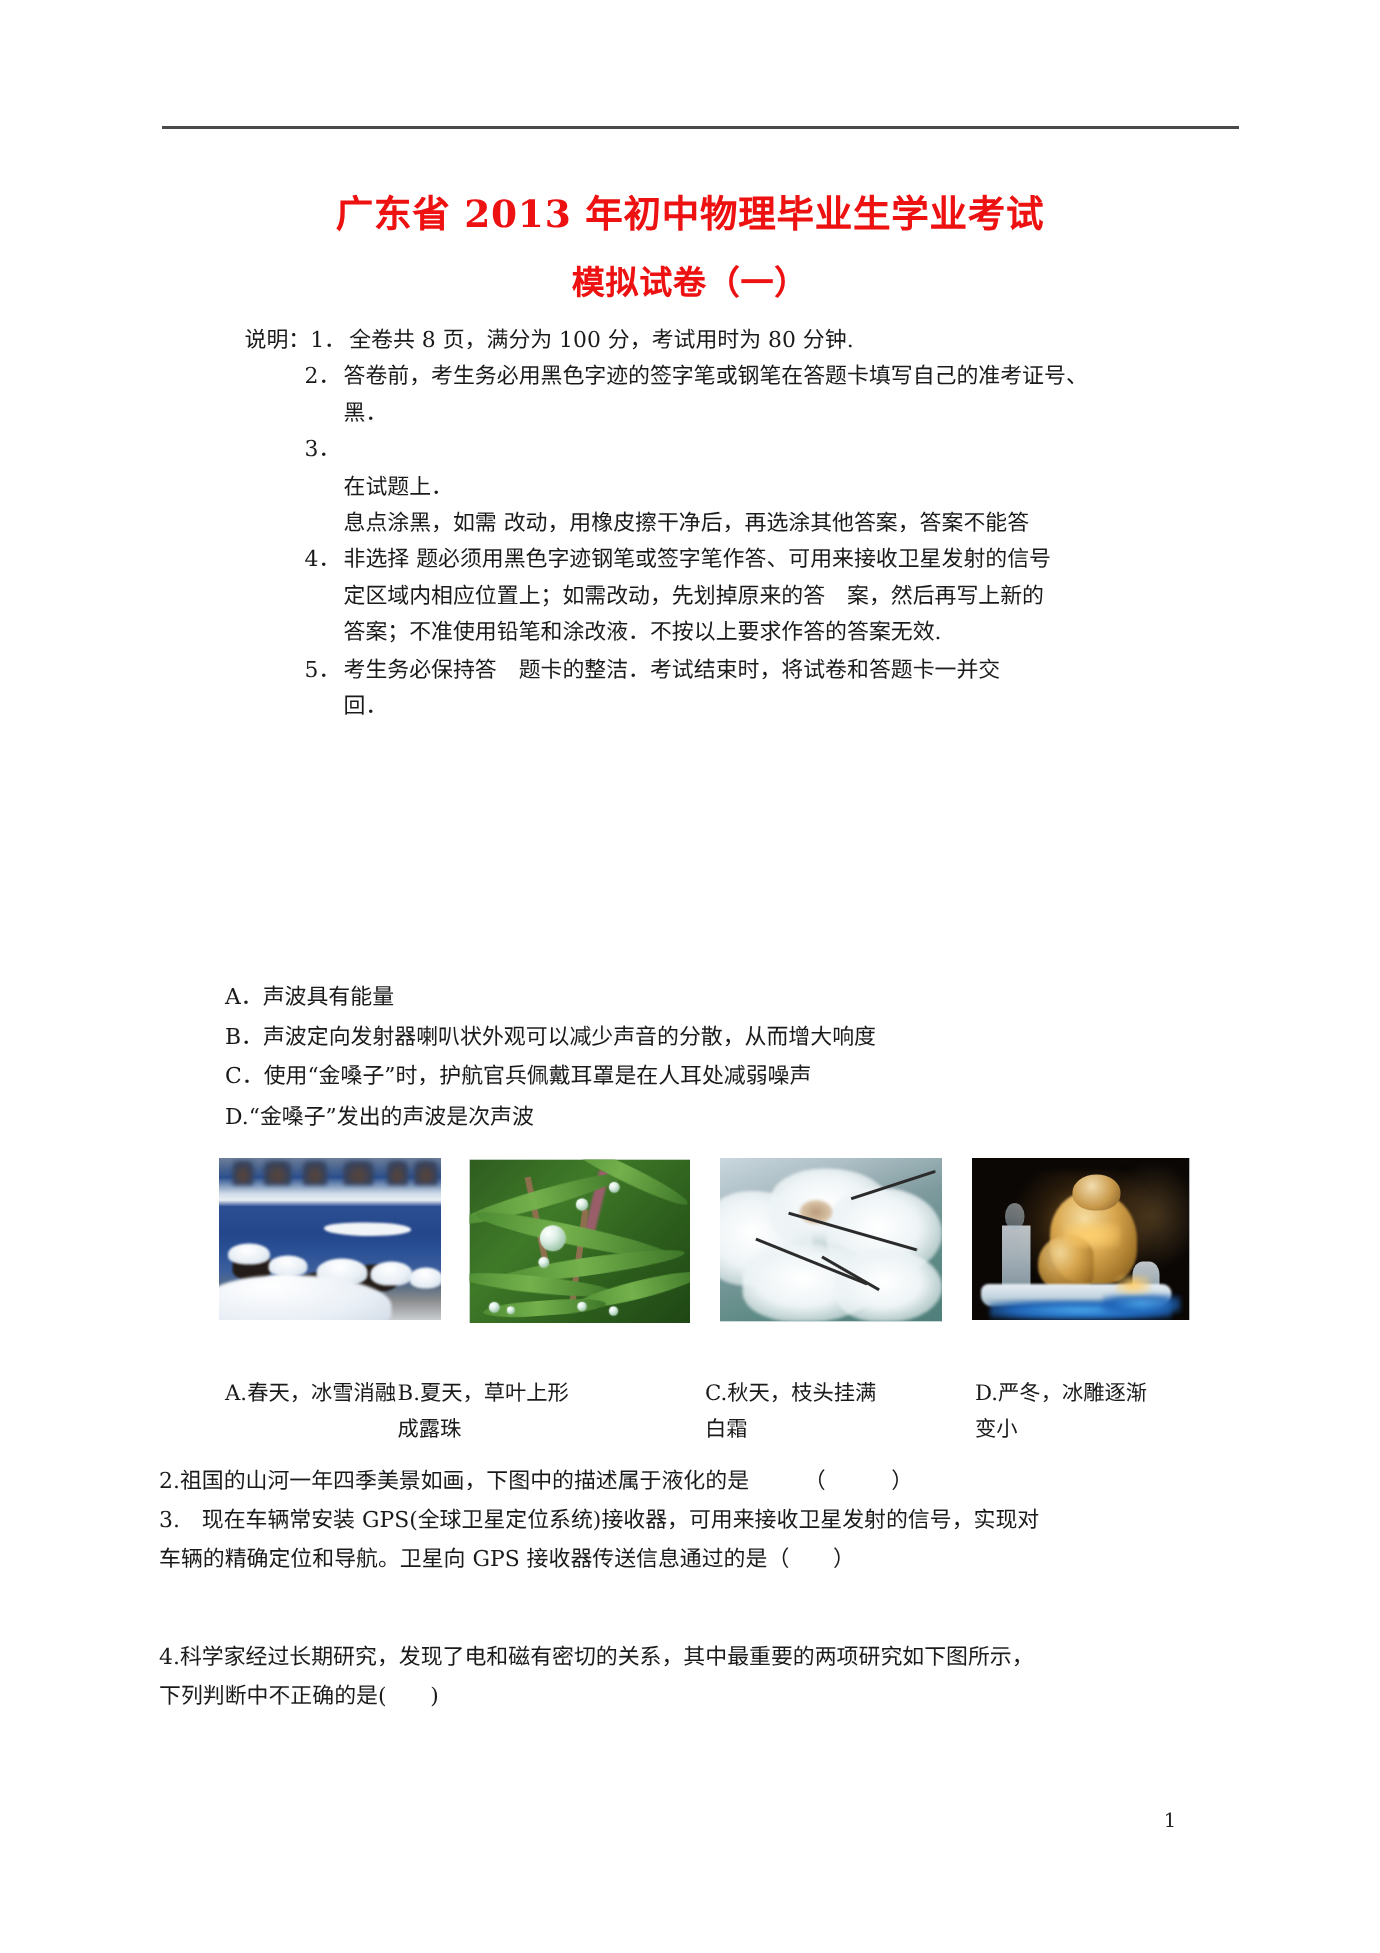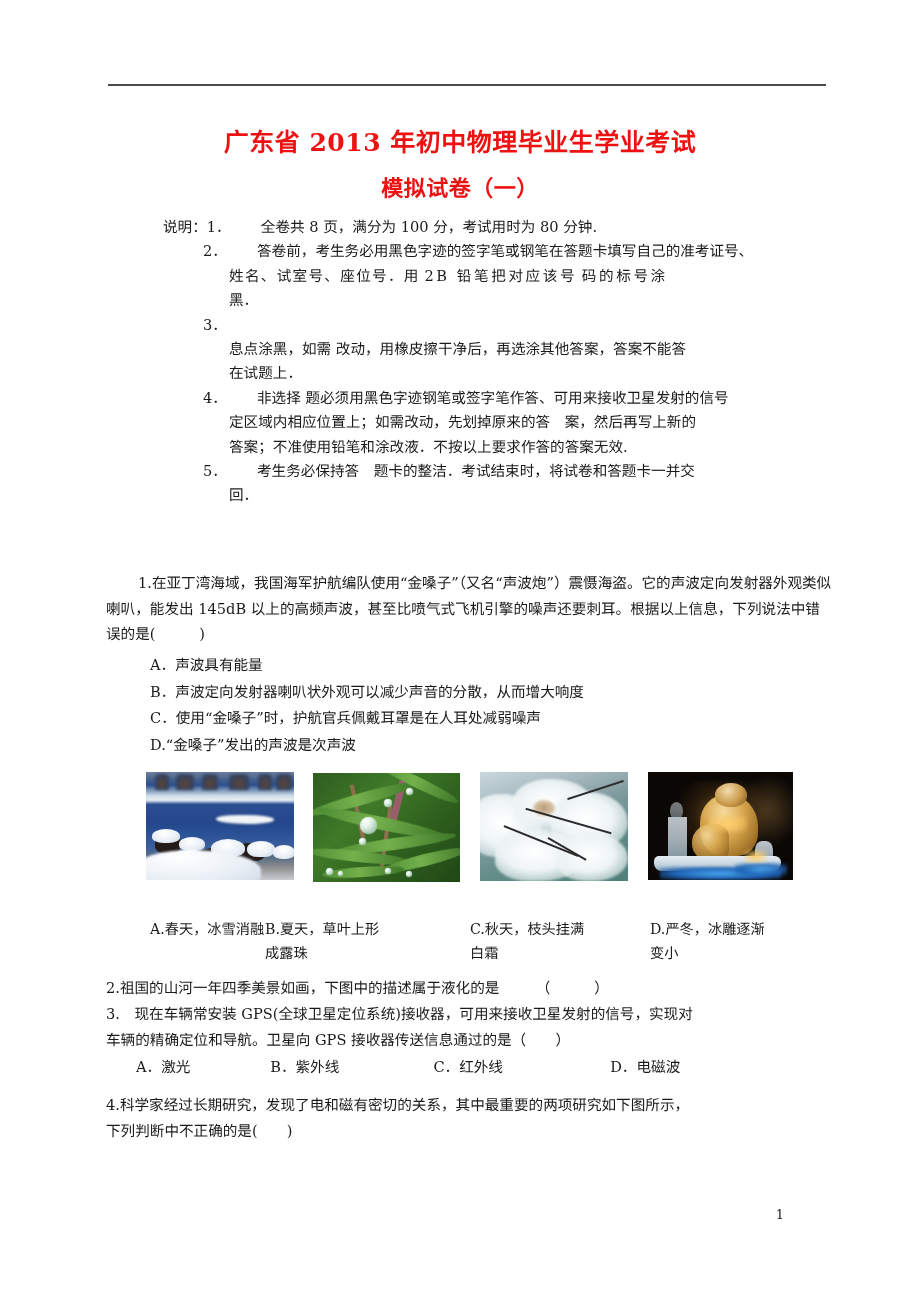--- a/index.html
+++ b/index.html
@@ -74,21 +74,20 @@
     flex: 0 0 auto;
     white-space: nowrap;
   }
   .instr-num {
     flex: 0 0 auto;
     width: 26px;
     white-space: nowrap;
   }
   .instr-body {
     flex: 1 1 auto;
-    margin-left: 28px;
   }
   .instr-indent {
     padding-left: 40px;
   }
   .instr-hang {
     padding-left: 66px;
   }
   .wide-gap { letter-spacing: 2.6px; }
   .wide-gap2 { letter-spacing: 1.3px; }
 
@@ -319,49 +318,43 @@
     <div class="instr-row">
       <span class="instr-lead">说明：</span>
       <span class="instr-num">1．</span>
       <span class="instr-body">全卷共 8 页，满分为 100 分，考试用时为 80 分钟.</span>
     </div>
 
     <div class="instr-row instr-indent">
       <span class="instr-num">2．</span>
       <span class="instr-body">答卷前，考生务必用黑色字迹的签字笔或钢笔在答题卡填写自己的准考证号、</span>
     </div>
-    <div class="instr-hang">
-      <span class="wide-gap2">姓名、试室号、座位号．用</span>
-      <span class="wide-gap">2B 铅笔把对应该号</span>
-      <span class="wide-gap">码的标号涂</span>
-    </div>
     <div class="instr-hang">黑．</div>
 
     <div class="instr-row instr-indent">
       <span class="instr-num">3．</span>
     </div>
+    <div class="instr-hang">在试题上．</div>
     <div class="instr-hang">息点涂黑，如需 改动，用橡皮擦干净后，再选涂其他答案，答案不能答</div>
-    <div class="instr-hang">在试题上．</div>
 
     <div class="instr-row instr-indent">
       <span class="instr-num">4．</span>
       <span class="instr-body">非选择 题必须用黑色字迹钢笔或签字笔作答、可用来接收卫星发射的信号</span>
     </div>
     <div class="instr-hang">定区域内相应位置上；如需改动，先划掉原来的答　案，然后再写上新的</div>
     <div class="instr-hang">答案；不准使用铅笔和涂改液．不按以上要求作答的答案无效.</div>
 
     <div class="instr-row instr-indent">
       <span class="instr-num">5．</span>
       <span class="instr-body">考生务必保持答　题卡的整洁．考试结束时，将试卷和答题卡一并交</span>
     </div>
     <div class="instr-hang">回．</div>
   </div>
 
 
-  <div class="q-block" id="q1-text">1.在亚丁湾海域，我国海军护航编队使用“金嗓子”（又名“声波炮”）震慑海盗。它的声波定向发射器外观类似喇叭，能发出 145dB 以上的高频声波，甚至比喷气式飞机引擎的噪声还要刺耳。根据以上信息，下列说法中错误的是(　　　)</div>
 
   <div class="q1-options">
     <div class="opt-line">A．声波具有能量</div>
     <div class="opt-line">B．声波定向发射器喇叭状外观可以减少声音的分散，从而增大响度</div>
     <div class="opt-line">C．使用“金嗓子”时，护航官兵佩戴耳罩是在人耳处减弱噪声</div>
     <div class="opt-line">D.“金嗓子”发出的声波是次声波</div>
   </div>
 
   <div class="figure-row">
 
@@ -466,31 +459,19 @@
   <div class="caption" style="left:650px; top:917px; width:140px;">
     <div>D.严冬，冰雕逐渐</div>
     <div>变小</div>
   </div>
 
   <div class="q-block" style="left:106px; top:975px; width:726px;">2.祖国的山河一年四季美景如画，下图中的描述属于液化的是　　　（　　　）</div>
 
   <div class="q-block" style="left:106px; top:1001px; width:740px;">3.　现在车辆常安装 GPS(全球卫星定位系统)接收器，可用来接收卫星发射的信号，实现对</div>
   <div class="q-block" style="left:106px; top:1027px; width:740px;">车辆的精确定位和导航。卫星向 GPS 接收器传送信息通过的是（　　）</div>
 
-  <div class="q-block" style="left:106px; top:1053px; width:740px;">
-    <table style="border-collapse:collapse; width:680px;">
-      <tbody>
-          <tr>
-        <td style="width:24%; padding-left:30px;">A．激光</td>
-        <td style="width:24%;">B．紫外线</td>
-        <td style="width:26%;">C．红外线</td>
-        <td style="width:26%;">D．电磁波</td>
-      </tr>
-    </tbody>
-      </table>
-  </div>
 
   <div class="q-block" style="left:106px; top:1092px; width:742px;">4.科学家经过长期研究，发现了电和磁有密切的关系，其中最重要的两项研究如下图所示，</div>
   <div class="q-block" style="left:106px; top:1118px; width:742px;">下列判断中不正确的是(　　)</div>
 
   <div class="page-number">1</div>
 
 </div>
 
 </body></html>

